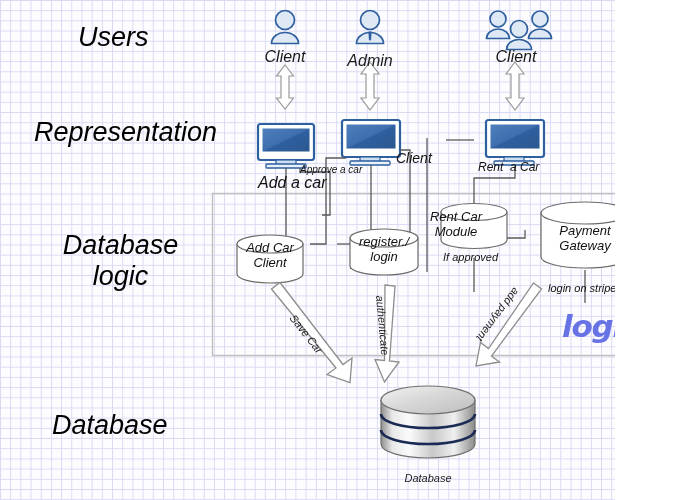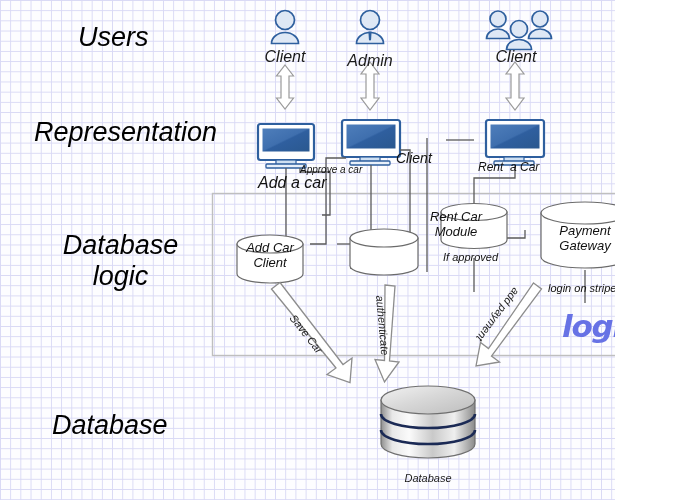--- a/index.html
+++ b/index.html
@@ -248,20 +248,22 @@
 
   <div class="edge-label" style="left:258px; top:174px; font-size:16px;">Add a car</div>
   <div class="edge-label" style="left:300px; top:164px; font-size:10px;text-align:center;">Approve a car</div>
   <div class="edge-label" style="left:396px; top:150px; font-size:14px;">Client</div>
   <div class="edge-label" style="left:478px; top:160px; font-size:12px;">Rent  a Car</div>
   <div class="edge-label" style="left:443px; top:251px; font-size:11px;">If approved</div>
   <div class="edge-label" style="left:548px; top:282px; font-size:11px;">login on stripe</div>
 
   <div class="node-text" style="left:230px; top:240px; width:80px;">Add Car
 Client</div>
+  <div class="node-text" style="left:344px; top:234px; width:80px;">register./
+login</div>
   <div class="node-text" style="left:416px; top:209px; width:80px;">Rent Car
 Module</div>
   <div class="node-text" style="left:545px; top:223px; width:80px;">Payment
 Gateway</div>
 
   <div class="rot-label" style="left:297px; top:312px; transform: rotate(52deg);">Save Car</div>
   <div class="rot-label" style="left:386px; top:295px; transform: rotate(85deg);">authenticate</div>
   <div class="rot-label" style="left:522px; top:293px; transform: rotate(127deg);">add payment</div>
 
   <div class="stripe-logo" style="left:562px; top:308px;">login</div>

